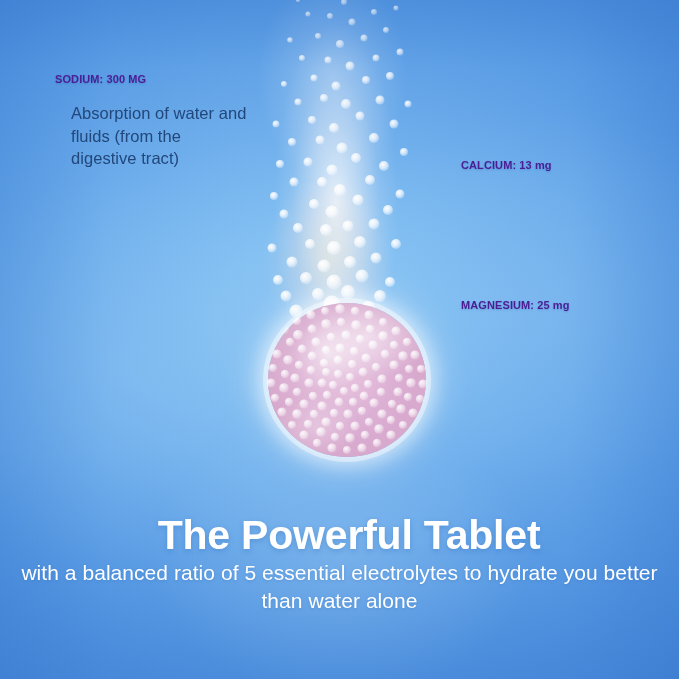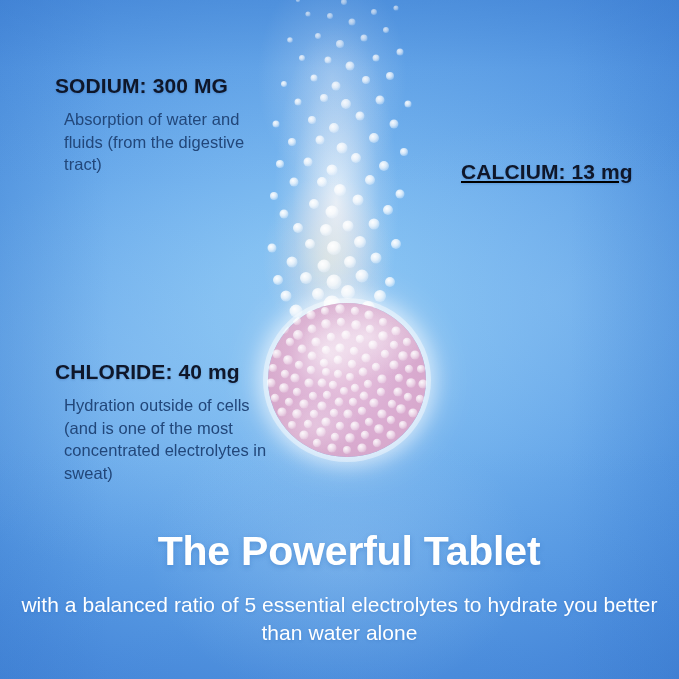--- a/index.html
+++ b/index.html
@@ -143,53 +143,53 @@
         rgba(255,255,255,0.00) 72%);
   }
 
   
   .fact {
     position: absolute;
     width: 212px;
   }
   .fact-title {
     margin: 0 0 1px 0;
-    font-size: 21px;
+    font-size: 11px;
     font-weight: bold;
     line-height: 1.30;
-    color: #0f172a;
+    color: #4c1d95;
     letter-spacing: 0.1px;
     text-shadow: 0 1px 2px rgba(40,90,160,0.30);
   }
   .fact-body {
-    margin: 9px;
+    margin: 16px;
     font-size: 16.5px;
     font-weight: normal;
     line-height: 1.37;
     color: #22477a;
     letter-spacing: 0.05px;
   }
 
   #fact-sodium    { left: 55px;  top: 72px;  }
   #fact-potassium { left: 55px;  top: 216px; }
   #fact-chloride  { left: 55px;  top: 358px; width: 225px; }
-  #fact-calcium   { left: 461px; top: 158px; width: 200px; text-decoration: underline; }
+  #fact-calcium   { left: 461px; top: 158px; width: 200px; }
   #fact-magnesium { left: 461px; top: 298px; width: 205px; }
 
   
   .footer {
     position: absolute;
     left: 0;
     right: 0;
     top: 513px;
     text-align: center;
     color: #ffffff;
   }
   .footer-title {
-    margin: 16px;
+    margin: 0;
     font-size: 41px;
     font-weight: bold;
     line-height: 1.12;
     letter-spacing: -0.2px;
     text-shadow: 0 2px 5px rgba(45,105,185,0.34);
     padding-left: 19px;
   }
   .footer-sub {
     margin: 0 0 0 0;
     font-size: 21px;
@@ -434,30 +434,27 @@
   </div>
 
   <div class="bg-vignette"></div>
 
   <div class="fact" id="fact-sodium">
     <p class="fact-title">SODIUM: 300 MG</p>
     <p class="fact-body">Absorption of water and fluids (from the digestive tract)</p>
   </div>
 
 
-  <div class="fact" id="fact-chloride">
-    <p class="fact-title">CHLORIDE: 40 mg</p>
-    <p class="fact-body">Hydration outside of cells (and is one of the most concentrated electrolytes in sweat)</p>
-  </div>
 
   <div class="fact" id="fact-calcium">
     <p class="fact-title">CALCIUM: 13 mg</p>
   </div>
 
   <div class="fact" id="fact-magnesium">
+    <p class="fact-title">MAGNESIUM: 25 mg</p>
   </div>
 
   <div class="footer">
     <p class="footer-title">The Powerful Tablet</p>
     <p class="footer-sub">with a balanced ratio of 5 essential electrolytes to hydrate you better than water alone</p>
   </div>
 
 </div>
 
 </body></html>

